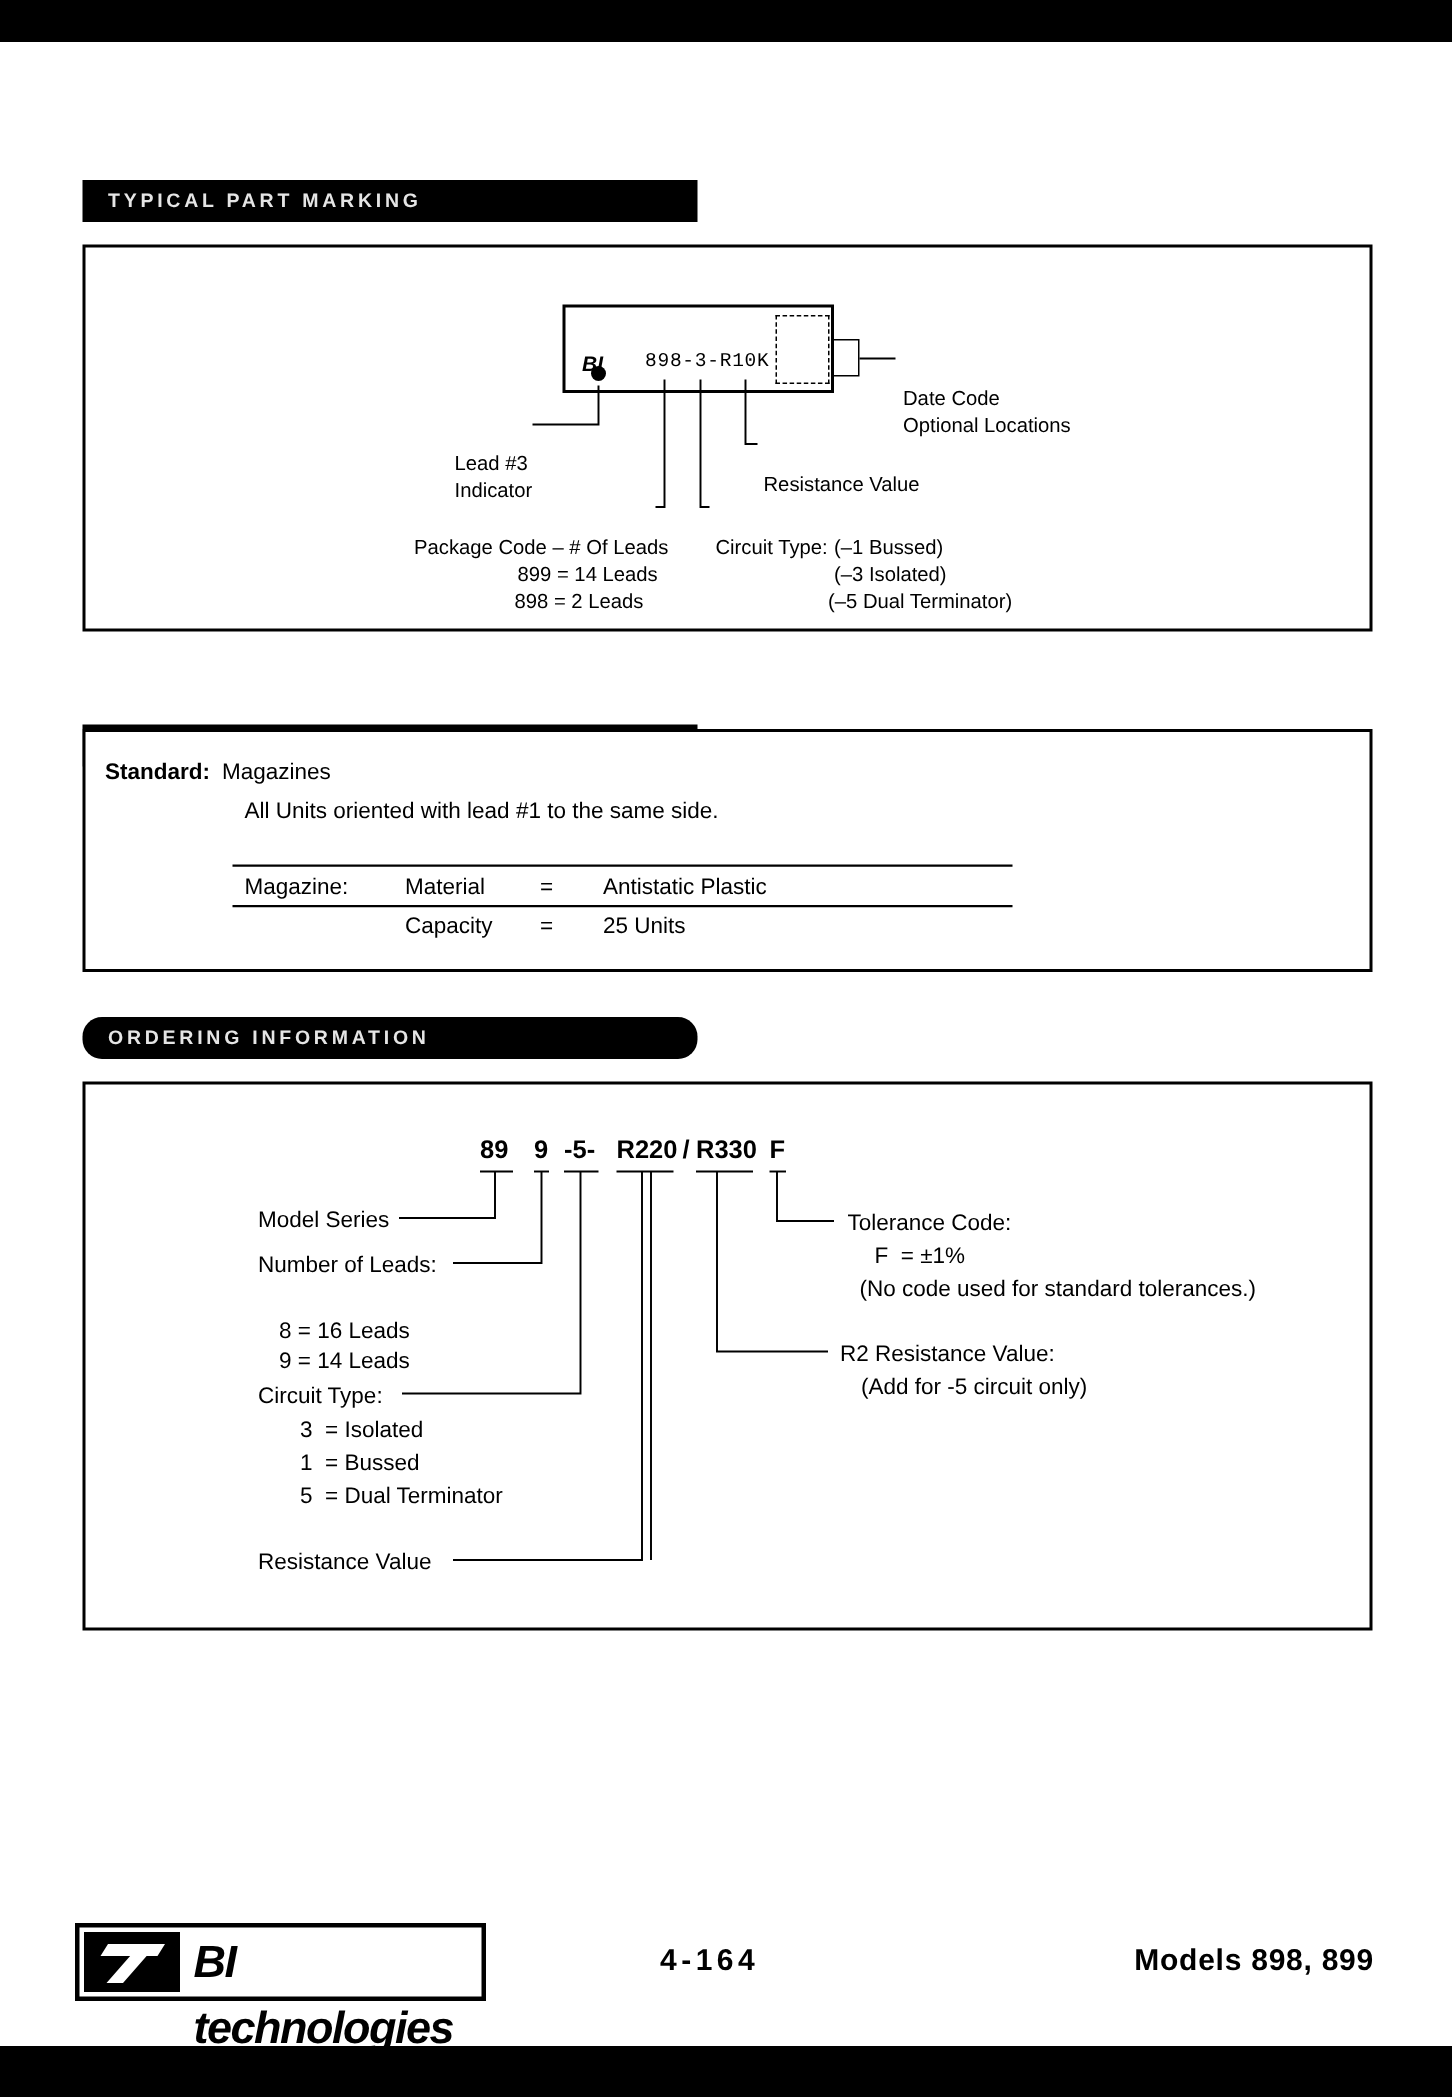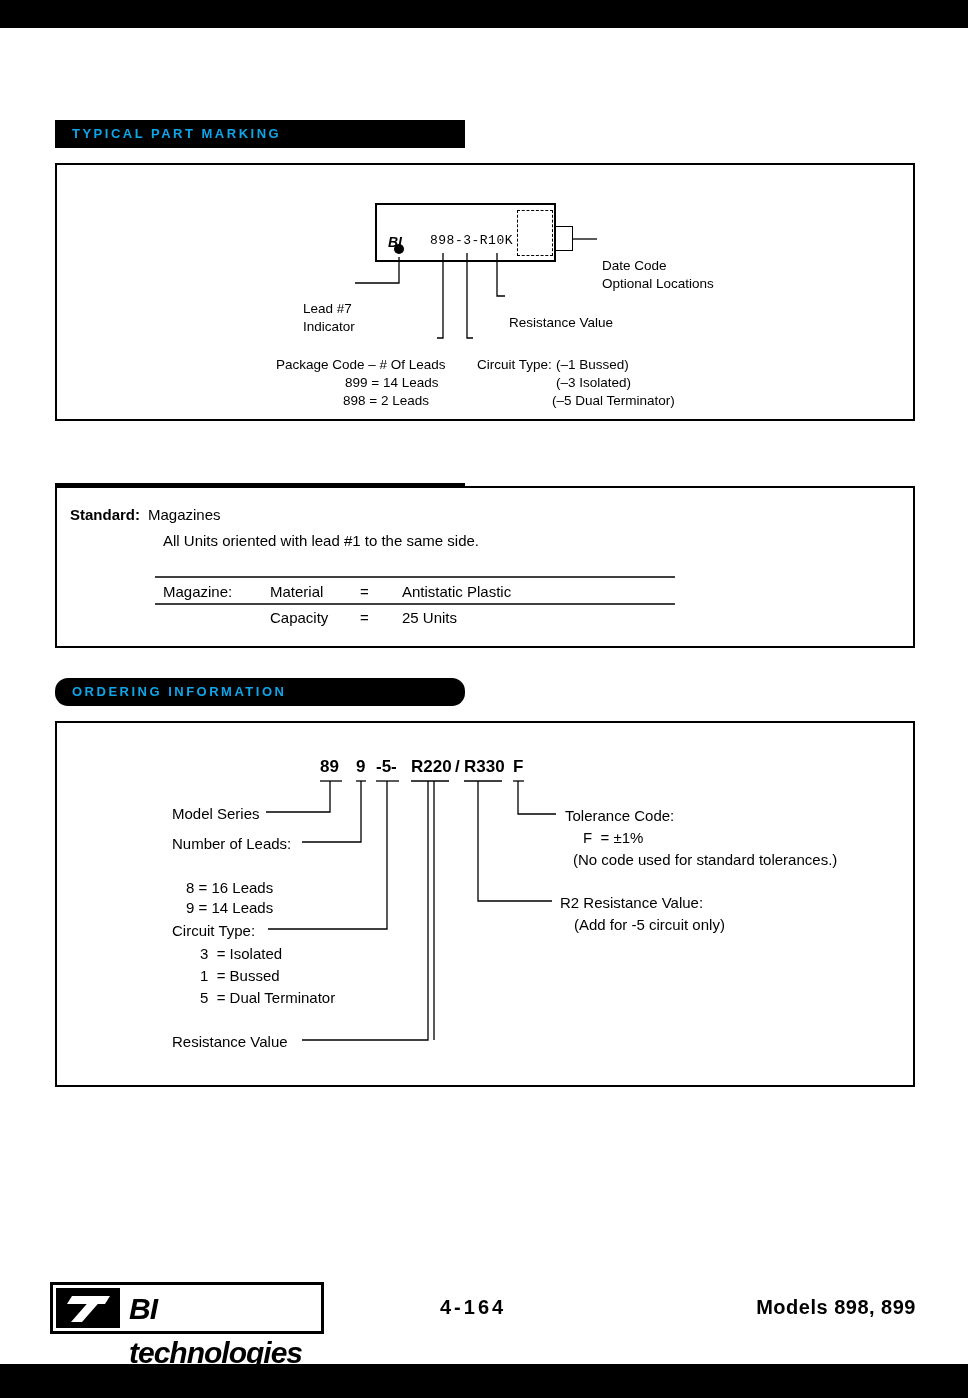--- a/index.html
+++ b/index.html
@@ -1,20 +1,20 @@
 <!DOCTYPE html>
 <html><head>
 <meta charset="utf-8">
 <style>
   html,body{margin:0;padding:0;background:#888;}
   .page{position:relative;width:968px;height:1398px;background:#fff;margin:0 auto;
         font-family:"Liberation Sans",sans-serif;color:#000;overflow:hidden;}
   .abs{position:absolute;}
   .bar{background:#000;}
-  .sec-hdr{background:#000;color:#0ea5e9;font-weight:bold;font-size:13px;letter-spacing:2.5px;
+  .sec-hdr{background:#000;color:#e5e5e5;font-weight:bold;font-size:13px;letter-spacing:2.5px;
            line-height:28px;padding-left:17px;box-sizing:border-box;}
   .box{border:2px solid #000;box-sizing:border-box;background:#fff;}
   .t{font-size:13.5px;line-height:18px;white-space:pre;margin-top:26px;}
   .t15{font-size:15px;line-height:19px;white-space:pre;}
   .ml{white-space:pre-line;}
   .b{font-weight:bold;}
   .right{text-align:right;}
   .mono{font-family:"Liberation Mono","DejaVu Sans Mono",monospace;}
   .chip{border:2px solid #000;box-sizing:border-box;}
   .dashbox{border:1.5px dashed #000;box-sizing:border-box;}
@@ -41,21 +41,21 @@
 
   <div class="abs chip" style="left:375px;top:203px;width:181px;height:59px;"></div>
   <div class="abs t b" style="left:388px;top:207px;font-style:italic;font-size:14px;">BI</div>
   <div class="abs dot" style="left:394px;top:244px;"></div>
   <div class="abs mono" style="left:430px;top:233px;font-size:13px;letter-spacing:0.5px;">898-3-R10K</div>
   <div class="abs dashbox" style="left:517px;top:210px;width:36px;height:46px;"></div>
   <div class="abs solidbox" style="left:554px;top:226px;width:19px;height:25px;"></div>
 
   <div class="abs t ml" style="left:602px;top:231px;">Date Code
 Optional Locations</div>
-  <div class="abs t ml" style="left:303px;top:274px;">Lead #7
+  <div class="abs t ml" style="left:303px;top:274px;">Lead #3
 Indicator</div>
   <div class="abs t" style="left:509px;top:288px;">Resistance Value</div>
   <div class="abs t right" style="left:276px;top:330px;width:160px;">Package Code – # Of Leads</div>
   <div class="abs t" style="left:345px;top:348px;">899 = 14 Leads</div>
   <div class="abs t" style="left:343px;top:366px;">898 = 2 Leads</div>
   <div class="abs t" style="left:477px;top:330px;">Circuit Type:</div>
   <div class="abs t" style="left:556px;top:330px;">(–1 Bussed)</div>
   <div class="abs t" style="left:556px;top:348px;">(–3 Isolated)</div>
   <div class="abs t" style="left:552px;top:366px;">(–5 Dual Terminator)</div>
 

